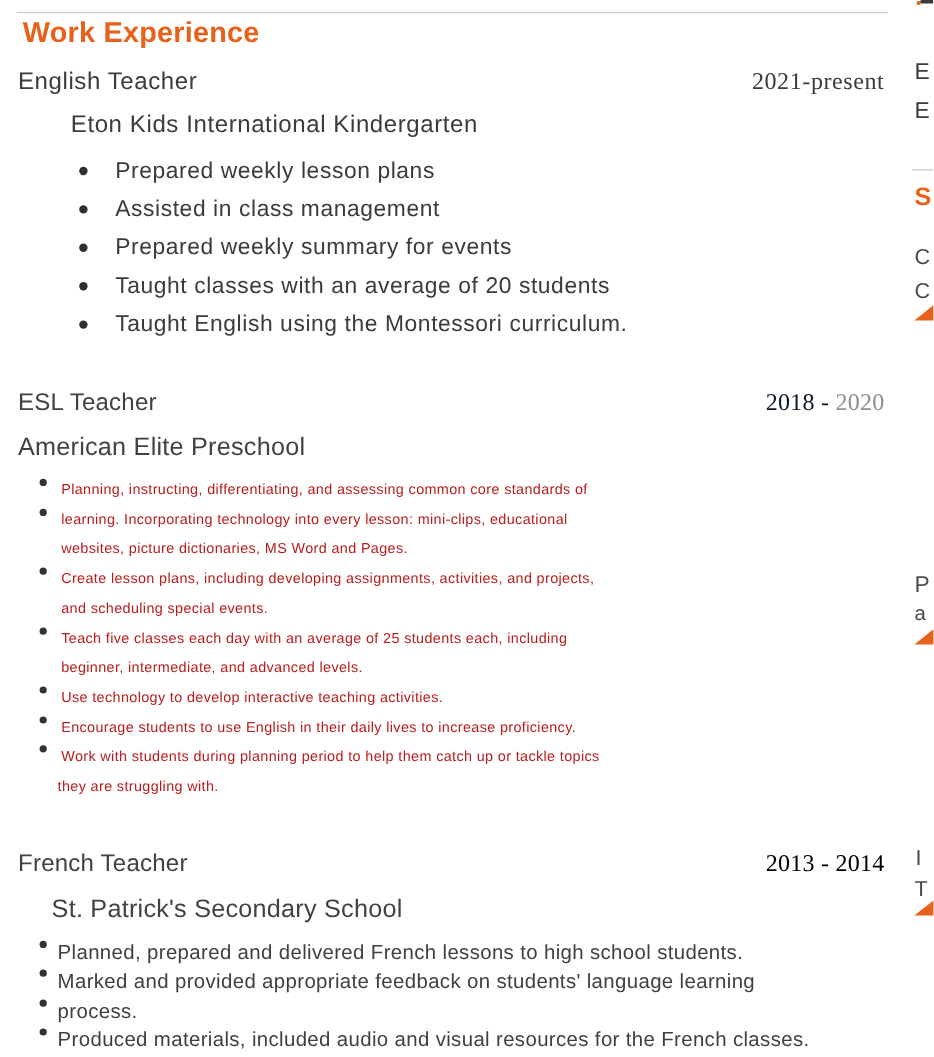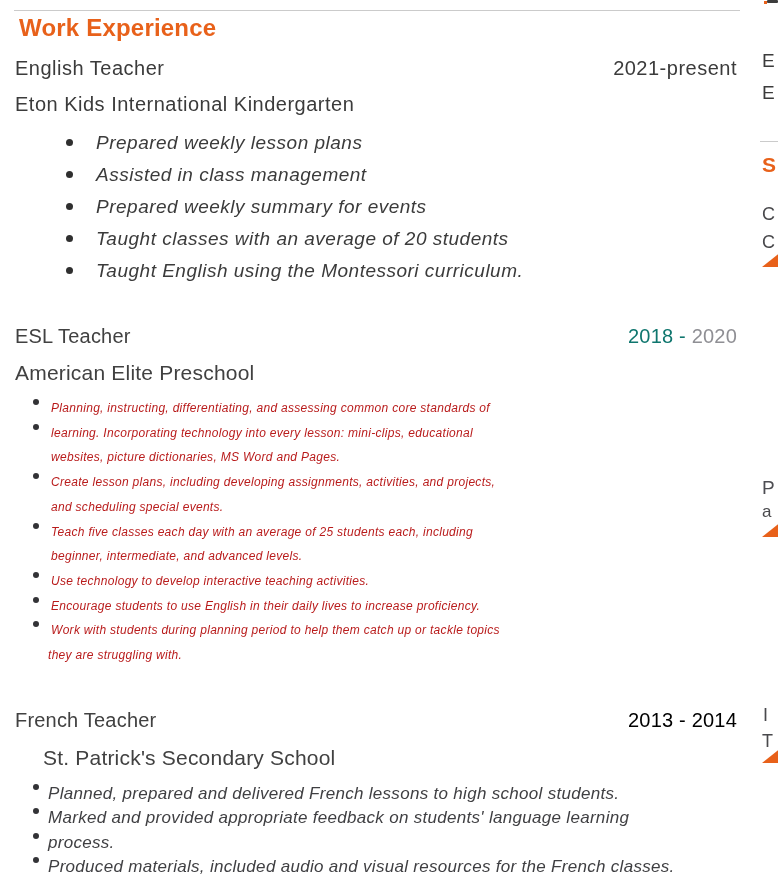--- a/index.html
+++ b/index.html
@@ -15,38 +15,38 @@
   
   .we-heading {
     position:absolute; left:19px; top:14px; margin:0;
     font-size:24px; font-weight:bold; color:#e8611a; letter-spacing:0.2px;
   }
 
   
   .job { position:absolute; left:15px; width:722px; }
   .job-head { position:absolute; left:0; top:0; width:100%; display:flex; justify-content:space-between; align-items:baseline; }
   .job-title { font-size:20px; }
-  .job-date { font-size:20px; white-space:pre; }
+  .job-date { font-size:20px; white-space:pre;font-family:Liberation Serif, serif; }
   .job-org { position:absolute; left:0; }
-  .job-lines { position:absolute;font-style:italic; }
+  .job-lines { position:absolute; }
   .line { position:relative; }
   .line.has-bullet::before {
     content:""; position:absolute; border-radius:50%;
   }
 
   
   .job1 { top:57px; color:#3b3b3b; letter-spacing:0.5px; }
   .job1 .job-title, .job1 .job-date { color:#3b3b3b; }
-  .job1 .job-org { top:36px; font-size:20px; }
+  .job1 .job-org { top:36px; font-size:20px;margin-left:44px; }
   .job1 .job-lines { top:70px; left:81px; font-size:19px; line-height:32px; }
   .job1 .line.has-bullet::before { width:7px; height:7px; left:-30px; top:12px; background:#2f2f2f; }
 
   
   .job2 { top:325px; color:#414141; letter-spacing:0.2px; }
-  .job2 .job-date .d-dark { color:#0f766e;margin-top:13px; }
+  .job2 .job-date .d-dark { color:#0f172a;margin-top:13px; }
   .job2 .job-date .d-muted { color:#8f8f94; }
   .job2 .job-org { top:36px; font-size:21px; }
   .job2 .job-lines { top:71px; left:36px; font-size:12px; line-height:24.7px; color:#b91c1c; letter-spacing:0.3px; }
   .job2 .line.has-bullet::before { width:6px; height:6px; left:-18px; top:3px; background:#333336; }
   .job2 .line.outdent { margin-left:-3px; }
 
   
   .job3 { top:709px; color:#414141; letter-spacing:0.2px; }
   .job3 .job-date { color:#000000; }
   .job3 .job-org { top:37px; font-size:21px;margin-left:28px; }

